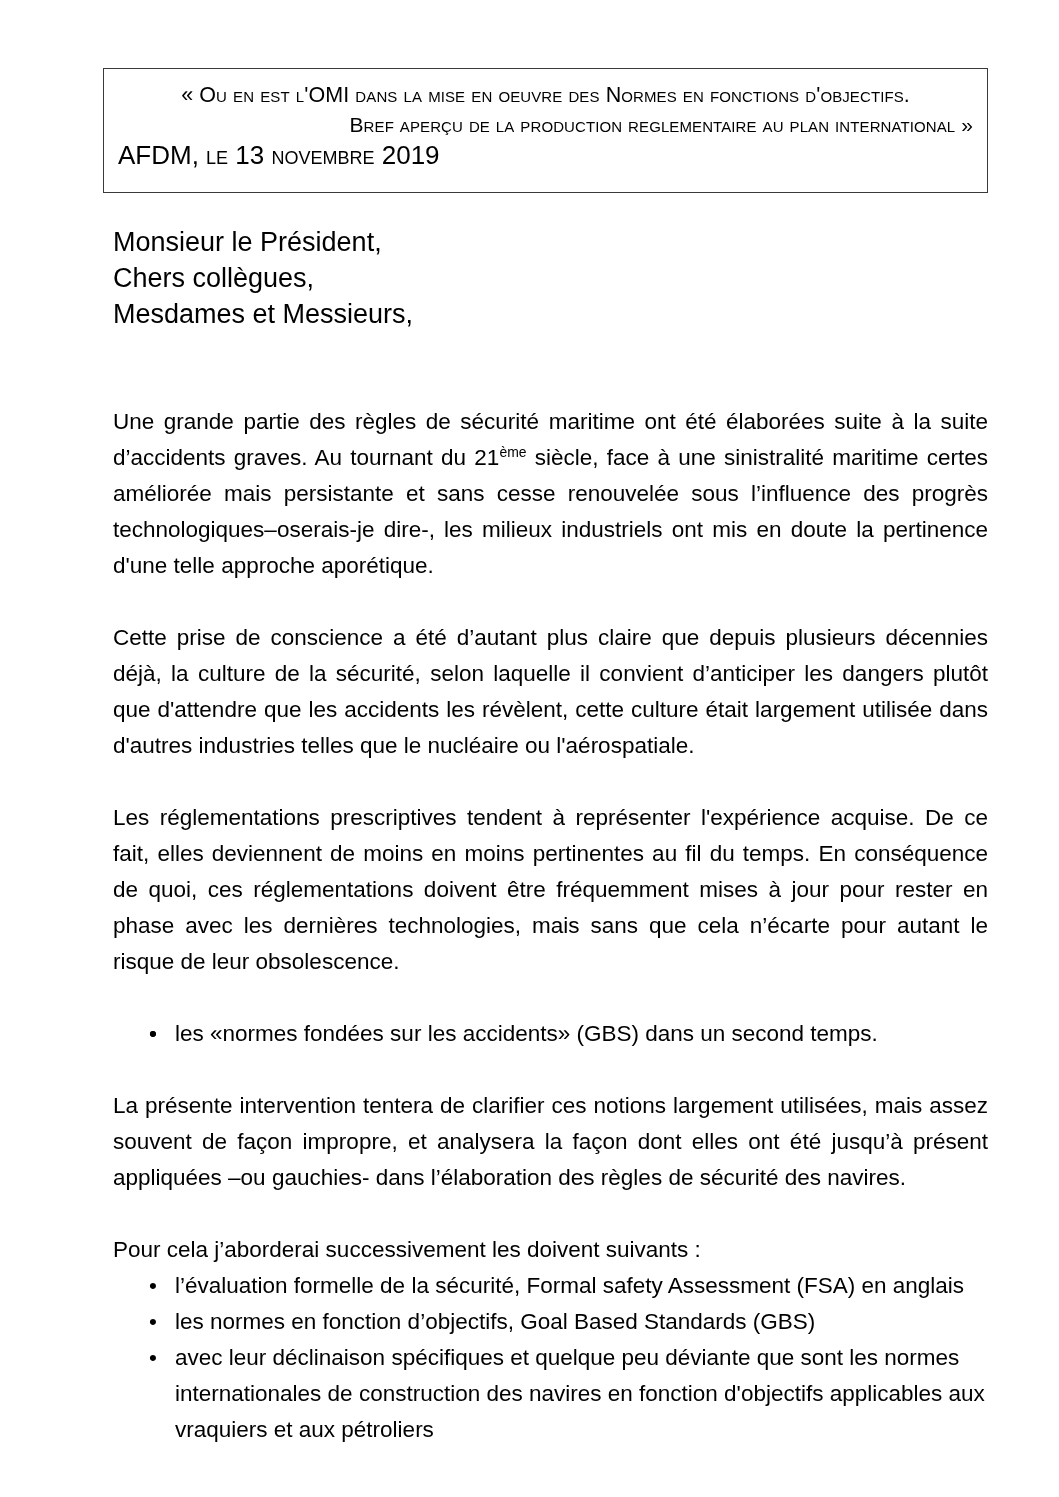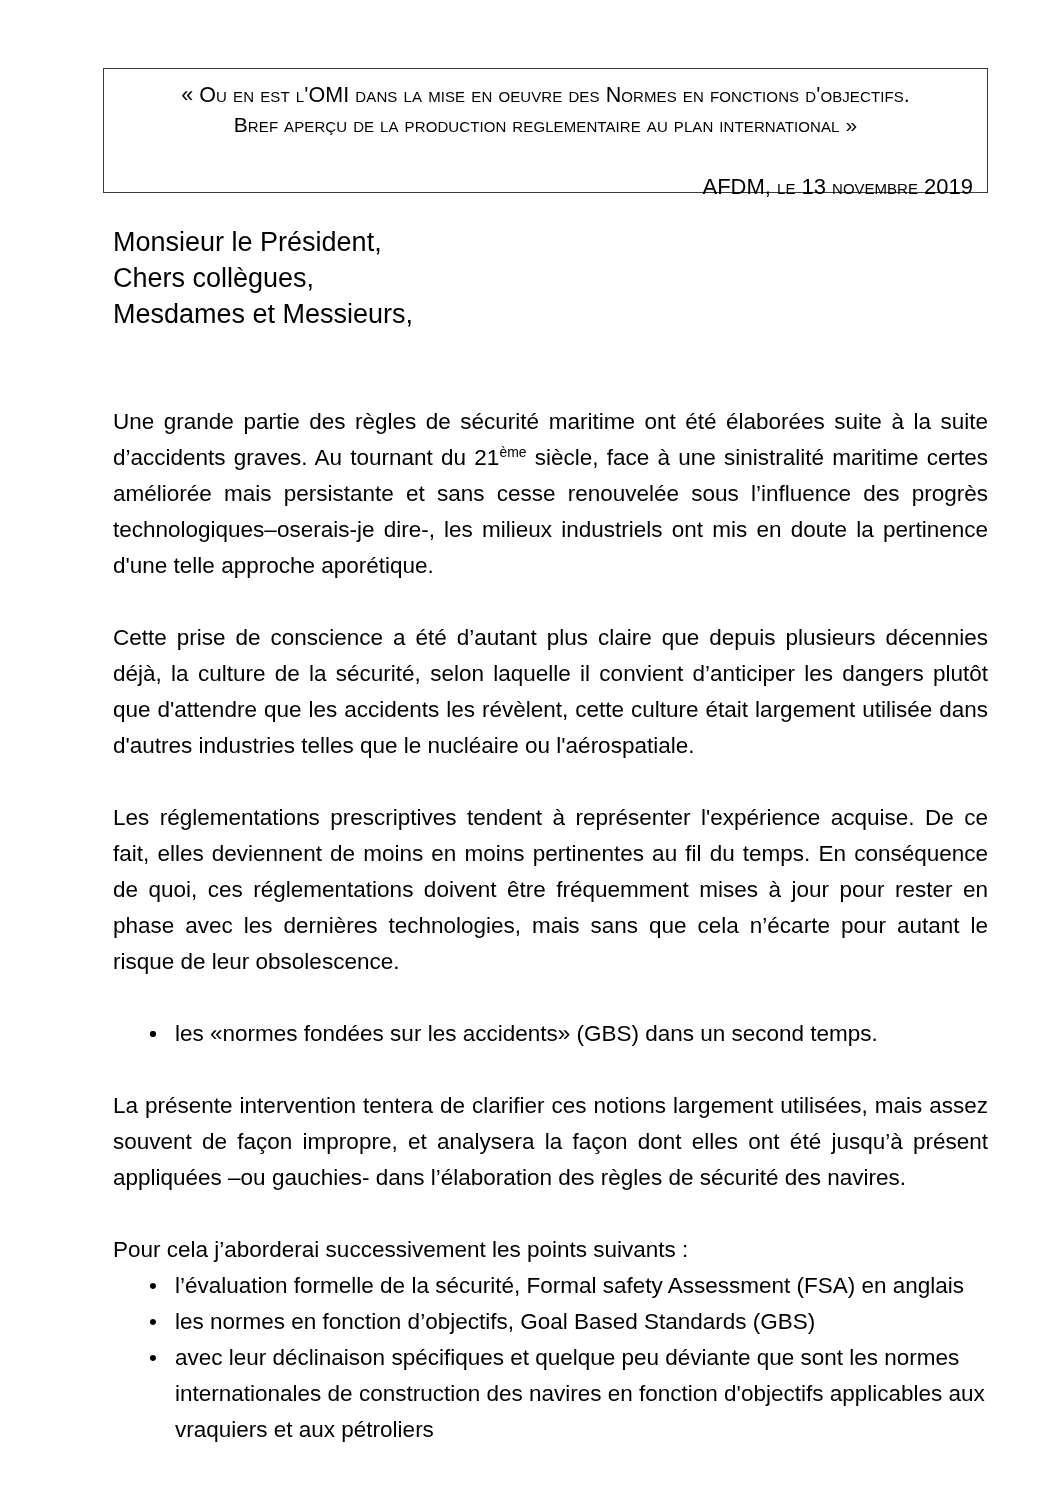--- a/index.html
+++ b/index.html
@@ -36,27 +36,27 @@
   .title-line {
     text-align: center;
     font-variant: small-caps;
     font-size: 21.5px;
     line-height: 30px;
     letter-spacing: 0.1px;
     white-space: nowrap;
   }
   .title-line.l2 {
     font-size: 21px;
+    text-align: right;
   }
   .title-date {
-    text-align: right;
+    text-align: left;
     font-variant: small-caps;
-    font-size: 22px;
+    font-size: 26px;
     line-height: 30px;
-    margin-top: 32px;
   }
 
   
   .body-area {
     position: absolute;
     left: 113px;
     top: 224px;
     width: 875px;
   }
   .salutation {
@@ -146,21 +146,21 @@
         <span>les «normes fondées sur les accidents» (GBS) dans un second temps.</span>
       </li>
     </ul>
 
     <div class="spacer-line"></div>
 
     <p class="para">La présente intervention tentera de clarifier ces notions largement utilisées, mais assez souvent de façon impropre, et analysera la façon dont elles ont été jusqu’à présent appliquées –ou gauchies- dans l’élaboration des règles de sécurité des navires.</p>
 
     <div class="spacer-line"></div>
 
-    <p class="para">Pour cela j’aborderai successivement les points suivants :</p>
+    <p class="para">Pour cela j’aborderai successivement les doivent suivants :</p>
 
     <ul class="bullets">
       <li>
         <span class="dot">•</span>
         <span>l’évaluation formelle de la sécurité, Formal safety Assessment (FSA) en anglais</span>
       </li>
       <li>
         <span class="dot">•</span>
         <span>les normes en fonction d’objectifs, Goal Based Standards (GBS)</span>
       </li>

